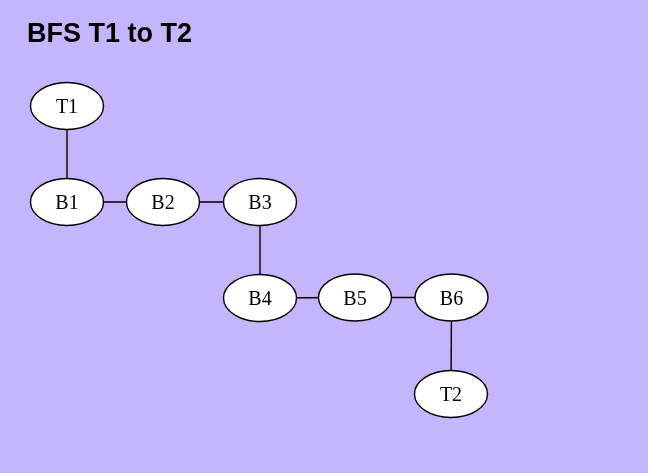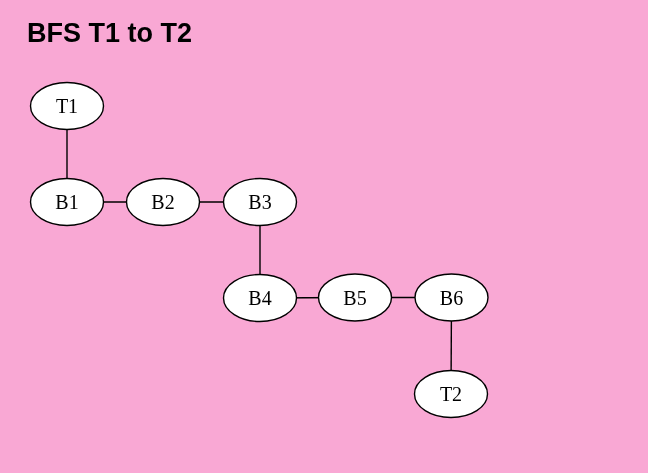--- a/index.html
+++ b/index.html
@@ -4,21 +4,21 @@
 <style>
   html, body { margin: 0; padding: 0; }
   body {
     width: 648px; height: 473px;
     background: #ffffff;
     overflow: hidden;
   }
   #stage {
     position: relative;
     width: 648px; height: 473px;
-    background: #f9a8d4;
+    background: #c4b5fd;
   }
   #title {
     position: absolute;
     left: 27px; top: 20px;
     font-family: "Liberation Sans", "DejaVu Sans", sans-serif;
     font-size: 27px;
     font-weight: bold;
     line-height: 1;
     color: #000000;
     white-space: nowrap;

